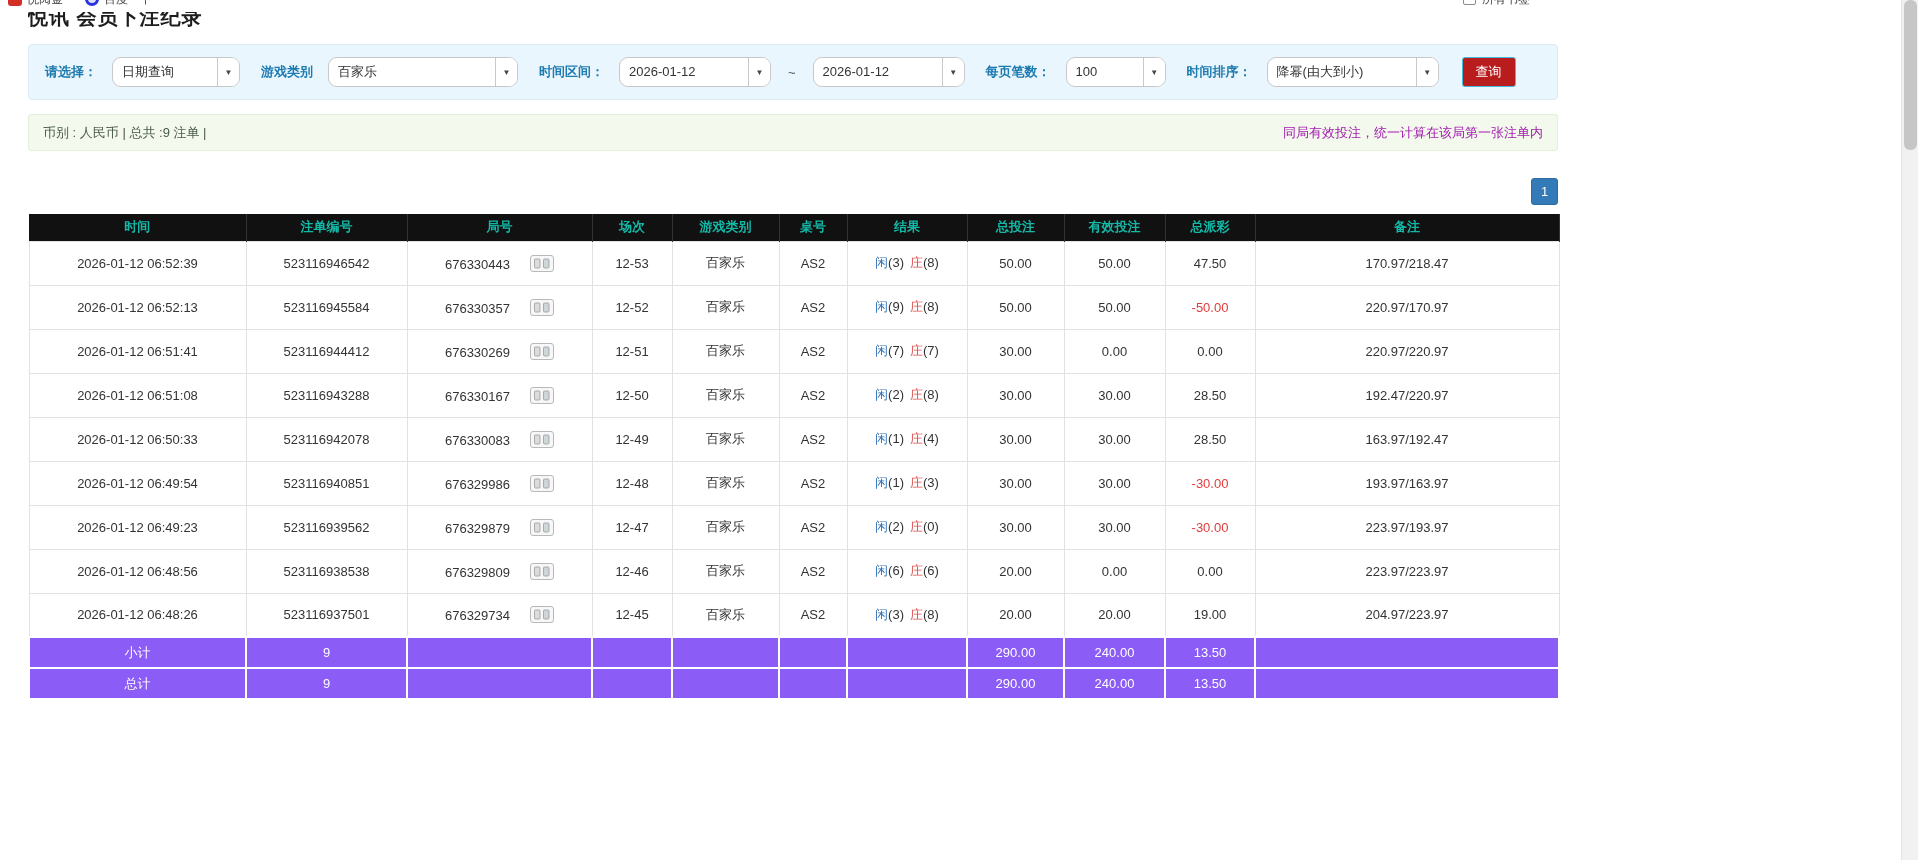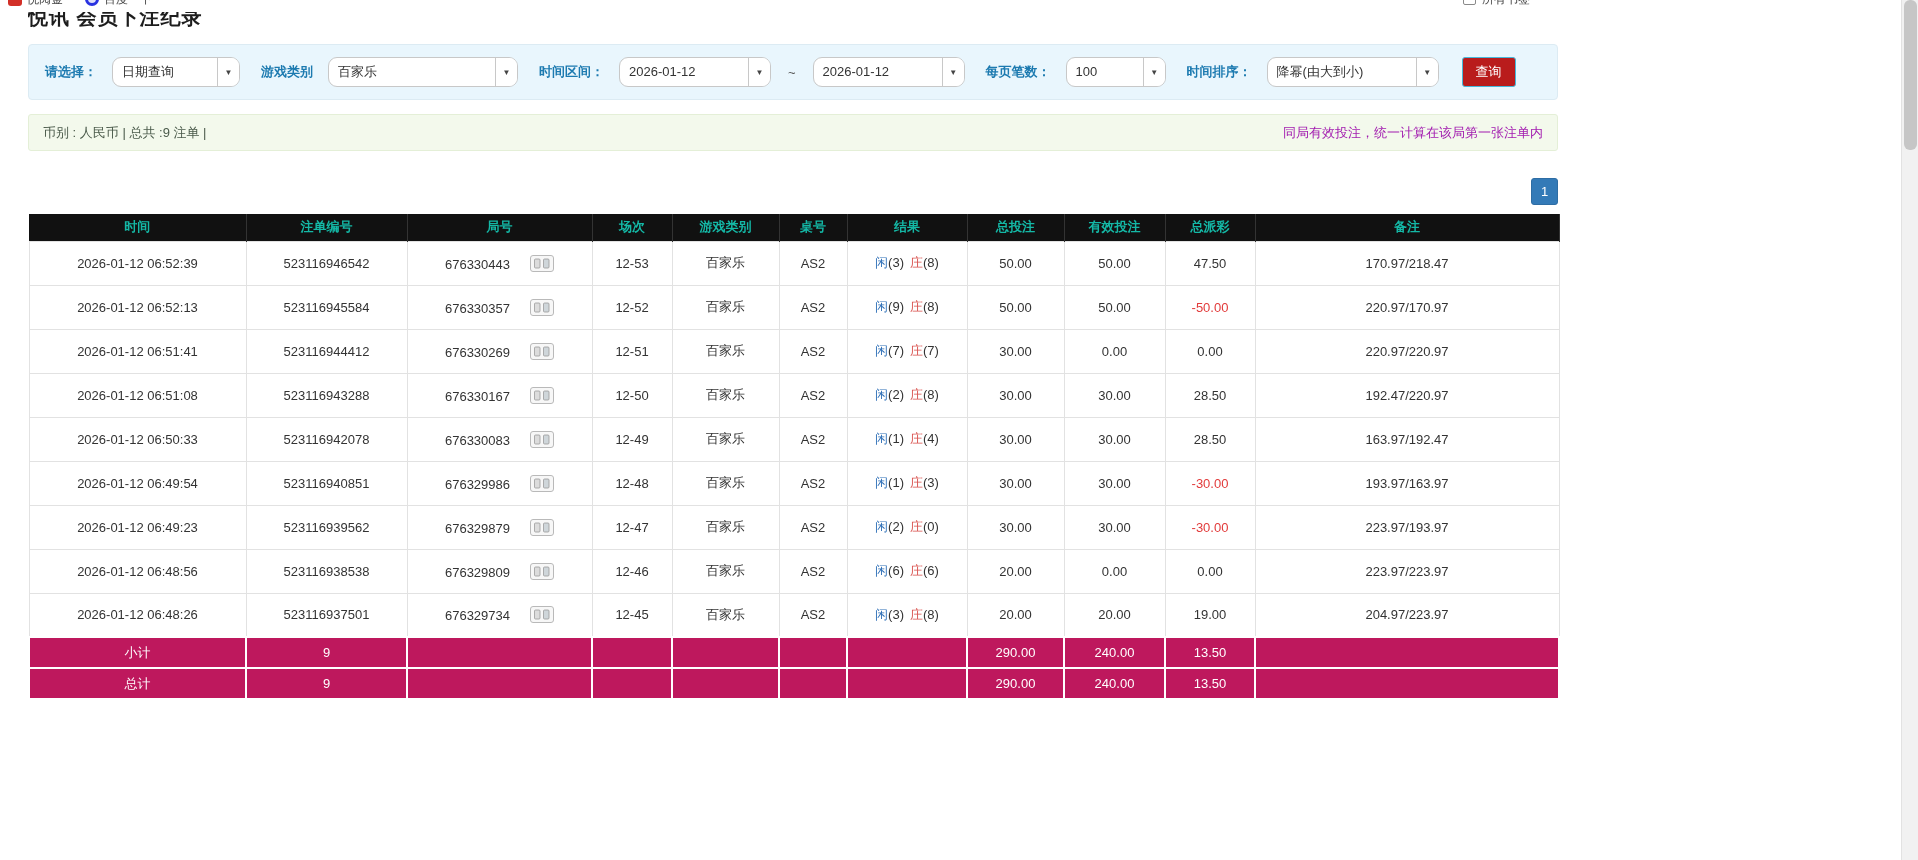--- a/index.html
+++ b/index.html
@@ -79,21 +79,21 @@
   }
   .round-cell-inner { display: inline-flex; align-items: flex-end; gap: 20px; }
   .replay-btn { display: inline-flex; align-items: center; cursor: pointer; }
   .p-xian { color: #2e6fb7; }
   .b-zhuang { color: #d9534f; }
   .r-score { color: #333; }
   .r-gap { display: inline-block; width: 6px; }
   td.bet-amount { color: #337ab7; cursor: pointer; }
   td.payout.neg { color: #e23b3b; }
   tfoot td {
-    background: #be185d; color: #fff; height: 31px; text-align: center;
+    background: #8b5cf6; color: #fff; height: 31px; text-align: center;
     border: 2px solid #fff; font-size: 13px;
   }
 
   
   .scrollbar { position: absolute; top: 0; right: 0; width: 17px; height: 860px; background: #f1f1f1; border-left: 1px solid #e2e2e2; }
   .scroll-thumb { position: absolute; top: 0; left: 2px; width: 13px; height: 150px; background: #c6c6c6; border-radius: 6px; }
 </style>
 </head>
 <body>
 

